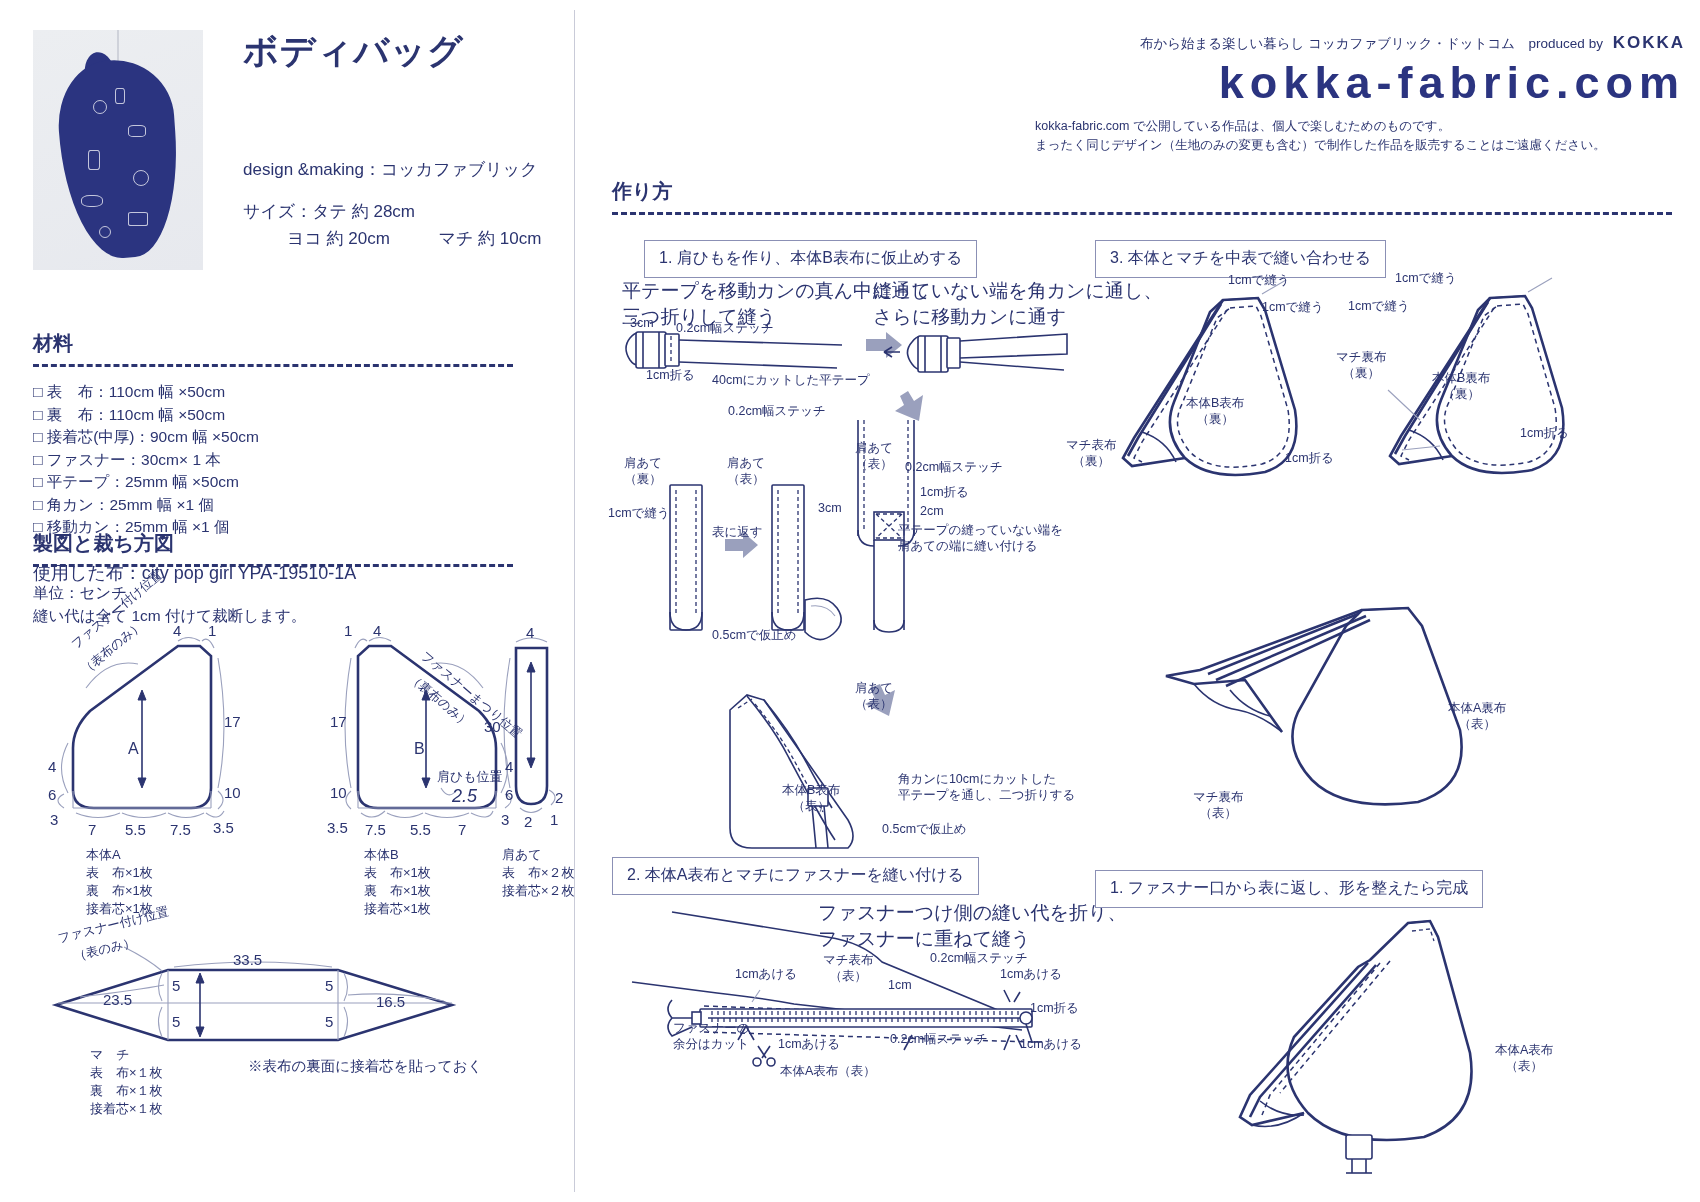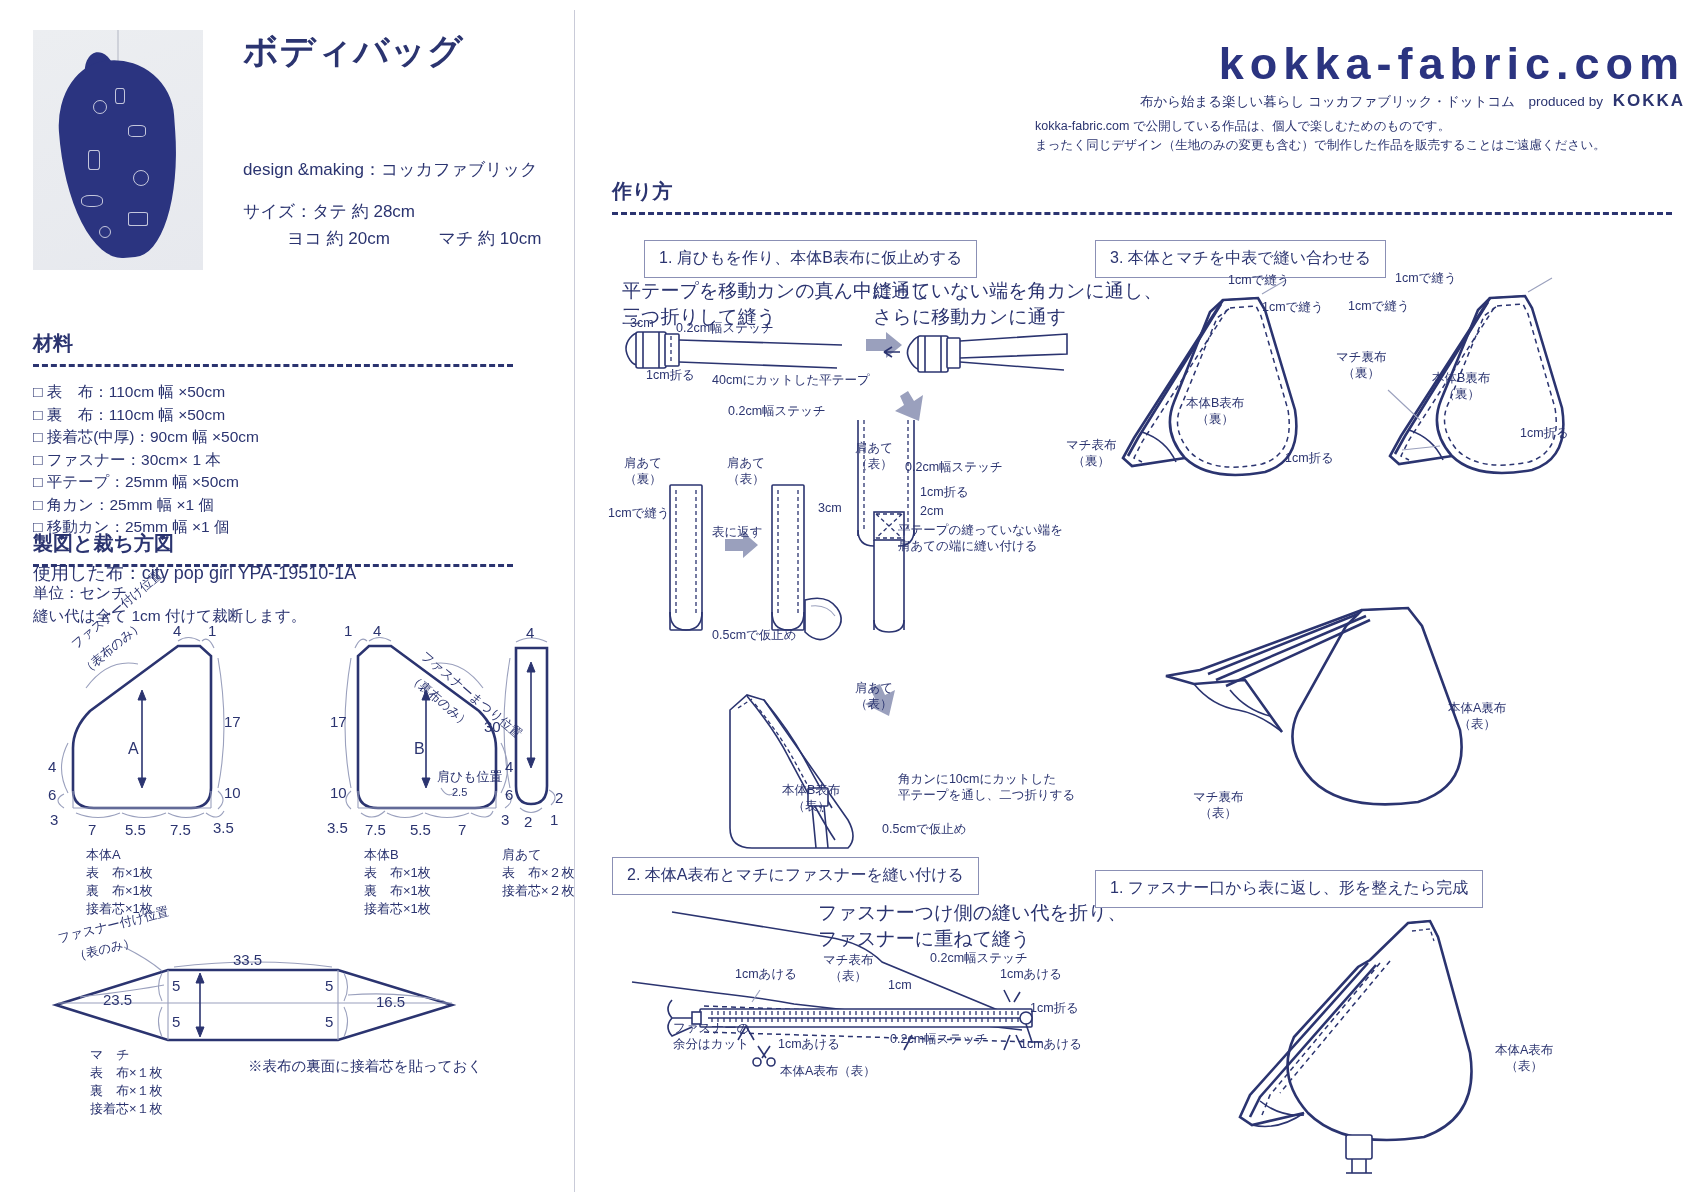--- a/index.html
+++ b/index.html
@@ -209,21 +209,21 @@
     <div class="pl" style="left:302px;top:176px;font-size:15px;">10</div>
     <div class="pl" style="left:477px;top:150px;font-size:15px;">4</div>
     <div class="pl" style="left:477px;top:178px;font-size:15px;">6</div>
     <div class="pl" style="left:473px;top:203px;font-size:15px;">3</div>
     <div class="pl" style="left:299px;top:211px;font-size:15px;">3.5</div>
     <div class="pl" style="left:337px;top:213px;font-size:15px;">7.5</div>
     <div class="pl" style="left:382px;top:213px;font-size:15px;">5.5</div>
     <div class="pl" style="left:430px;top:213px;font-size:15px;">7</div>
     <div class="pl" style="left:386px;top:132px;font-size:16px;">B</div>
     <div class="pl" style="left:409px;top:160px;font-size:13px;">肩ひも位置</div>
-    <div class="pl" style="left:424px;top:178px;font-size:11px;">2.5</div>
+    <div class="pl" style="left:424px;top:178px;font-size:18px;font-style:italic;">2.5</div>
 
     <div class="pl" style="left:498px;top:16px;font-size:15px;">4</div>
     <div class="pl" style="left:456px;top:110px;font-size:15px;">30</div>
     <div class="pl" style="left:527px;top:181px;font-size:15px;">2</div>
     <div class="pl" style="left:496px;top:205px;font-size:15px;">2</div>
     <div class="pl" style="left:522px;top:203px;font-size:15px;">1</div>
 
     <div class="plb" style="left:58px;top:238px;">本体A</div>
     <div class="plb" style="left:58px;top:256px;">表　布×1枚</div>
     <div class="plb" style="left:58px;top:274px;">裏　布×1枚</div>
@@ -493,24 +493,24 @@
       <rect class="fillw" x="166" y="230" width="26" height="24" rx="2"></rect>
       <path class="ln" d="M172 254 L172 268 M186 254 L186 268"></path>
       <path class="ln" d="M166 268 L192 268"></path>
     </svg>
   </div>
 
   <div class="cap sm" style="left:1495px;top:1042px;white-space:pre-line;text-align:center;">本体A表布
 （表）</div>
 
   <div style="position:absolute;left:1035px;top:34px;width:650px;">
-    <div style="text-align:right;font-size:45px;font-weight:bold;letter-spacing:6px;line-height:56px;margin-top:2px;color:#2b3480;">kokka-fabric.com</div>
     <div style="text-align:right;font-size:13.5px;line-height:18px;">
       <span>布から始まる楽しい暮らし コッカファブリック・ドットコム　produced by</span>
       <span style="font-weight:bold;font-size:17px;letter-spacing:2px;margin-left:6px;">KOKKA</span>
     </div>
+    <div style="text-align:right;font-size:45px;font-weight:bold;letter-spacing:6px;line-height:56px;margin-top:2px;color:#2b3480;">kokka-fabric.com</div>
     <div style="text-align:left;font-size:12.5px;line-height:19px;margin-top:6px;margin-left:0;">
       <div>kokka-fabric.com で公開している作品は、個人で楽しむためのものです。</div>
       <div>まったく同じデザイン（生地のみの変更も含む）で制作した作品を販売することはご遠慮ください。</div>
     </div>
   </div>
 
 </div>
 
 </body></html>

